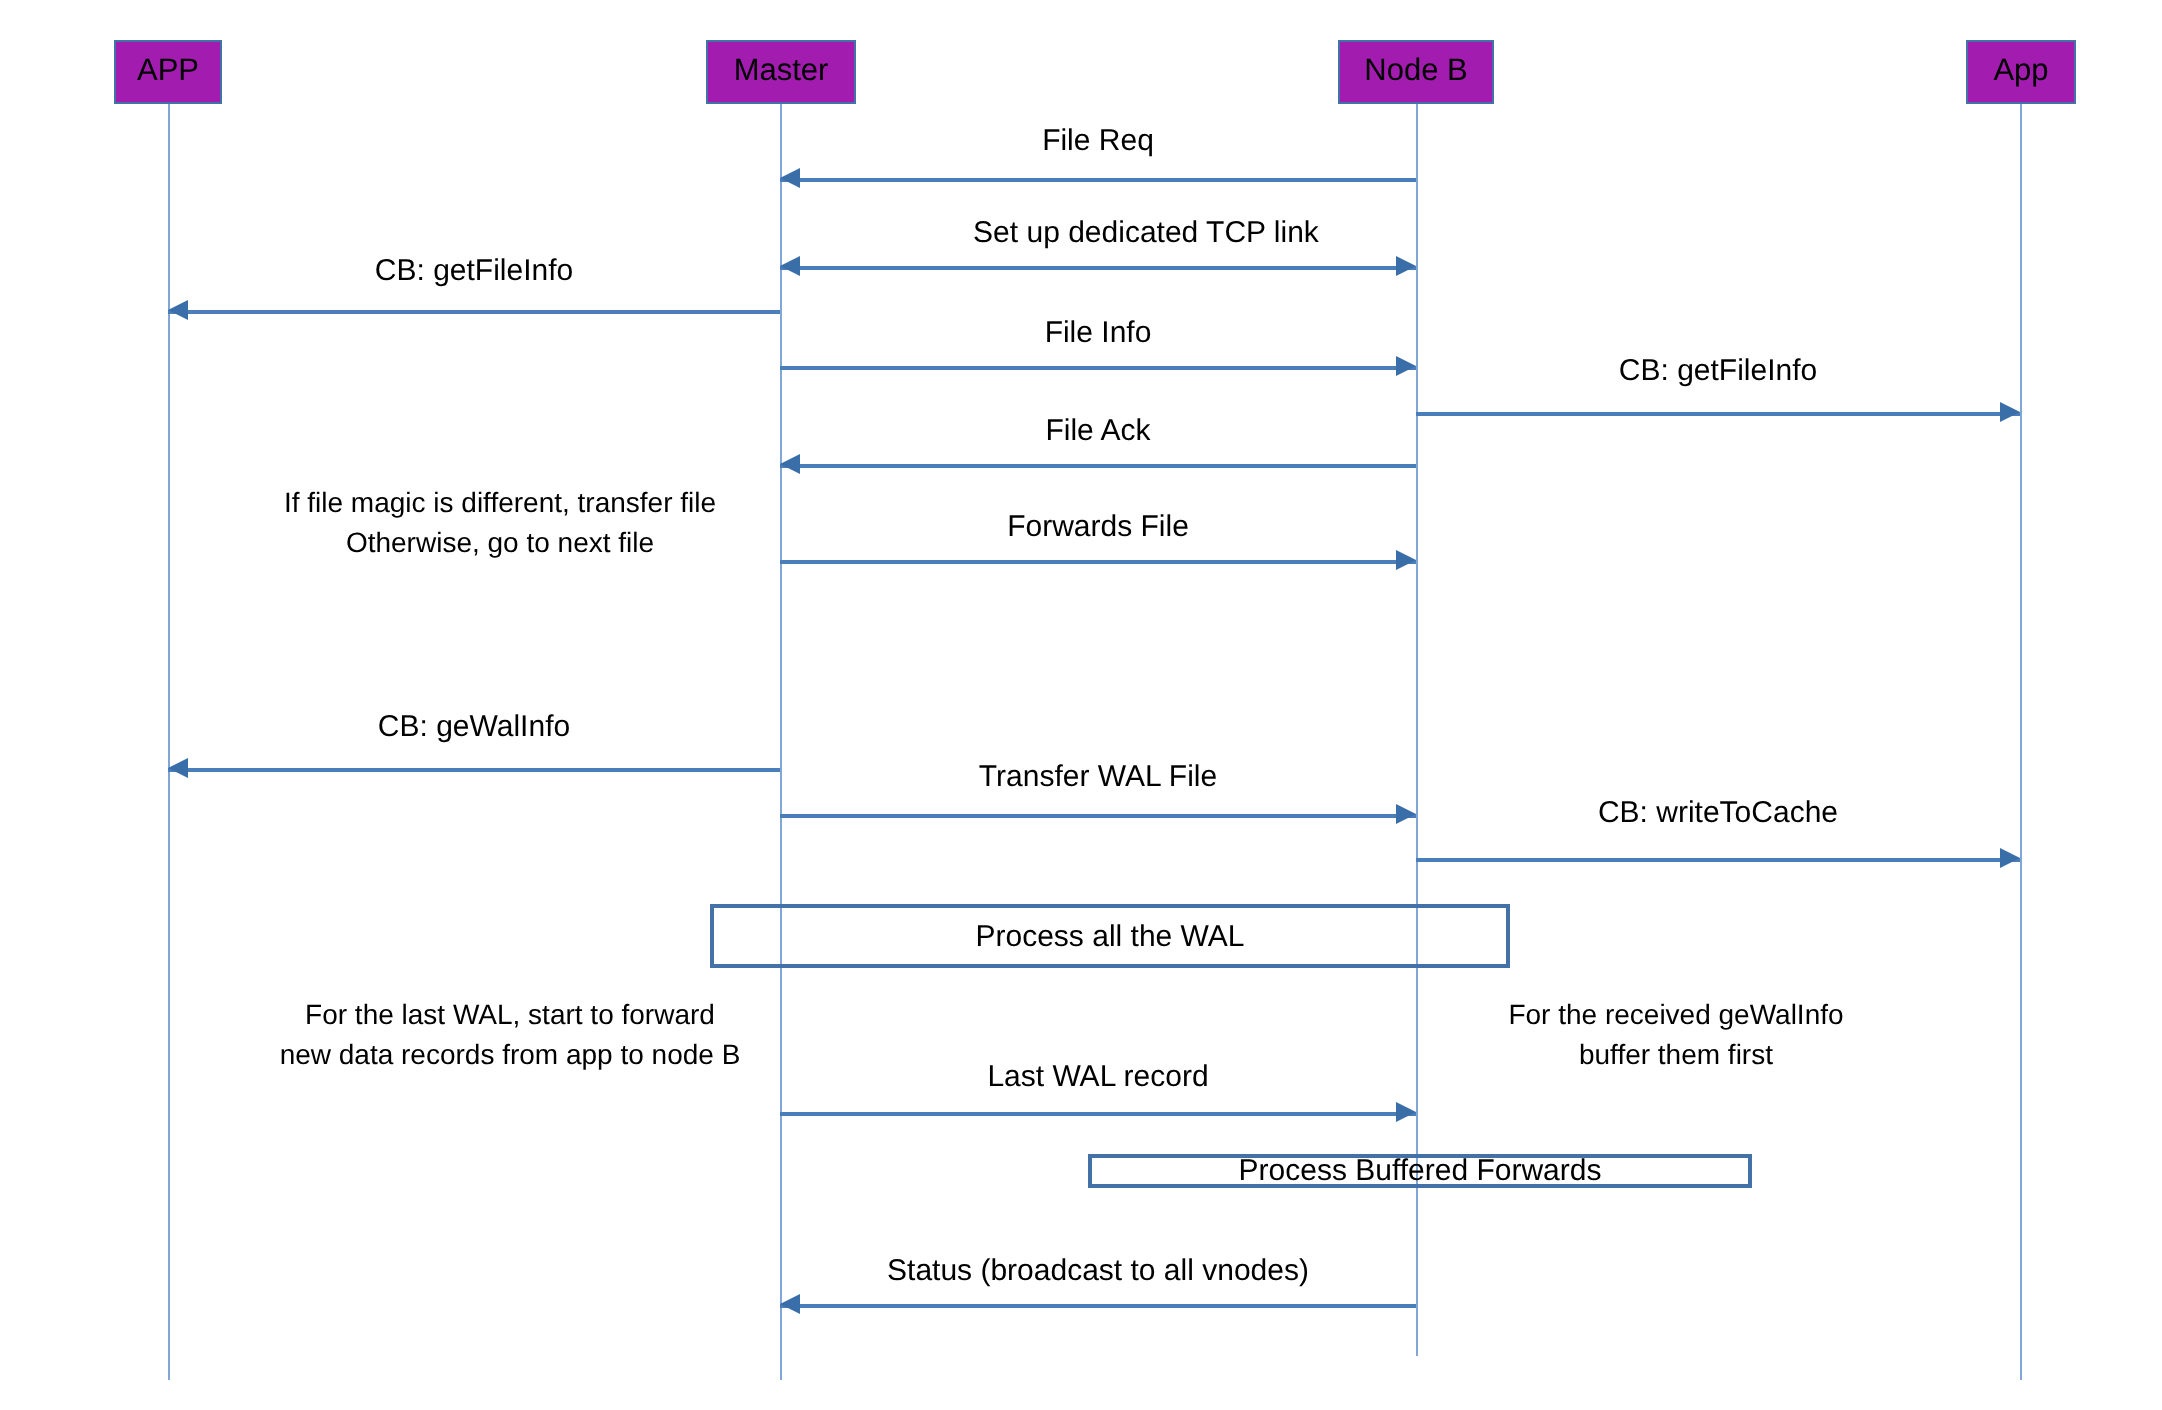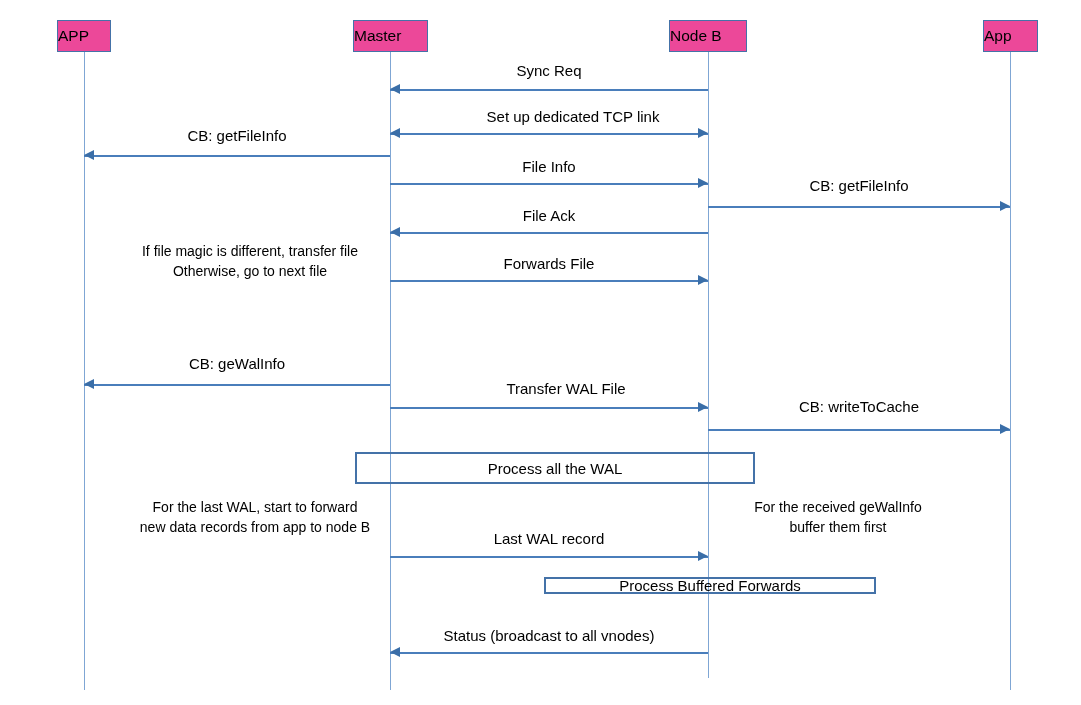--- a/index.html
+++ b/index.html
@@ -15,23 +15,24 @@
     position: relative;
     width: 1081px;
     height: 705px;
     background: #ffffff;
     overflow: hidden;
   }
   .lifeline-box {
     position: absolute;
     box-sizing: border-box;
     border: 1.5px solid #4472a8;
-    background: #ec4899;
+    background: #a21caf;
     display: flex;
     align-items: center;
+    justify-content: center;
     font-size: 15.5px;
     color: #000000;
     z-index: 5;
   }
   .lifeline-line {
     position: absolute;
     width: 1.5px;
     background: #7fa6d4;
     z-index: 1;
   }
@@ -103,21 +104,21 @@
   <div class="lifeline-box" style="left:353px;top:20px;width:75px;height:32px;">
     <span>Master</span>
   </div>
   <div class="lifeline-box" style="left:669px;top:20px;width:78px;height:32px;">
     <span>Node B</span>
   </div>
   <div class="lifeline-box" style="left:983px;top:20px;width:55px;height:32px;">
     <span>App</span>
   </div>
 
-  <div class="msg-label" style="left:390px;top:62px;width:318px;">Sync Req</div>
+  <div class="msg-label" style="left:390px;top:62px;width:318px;">File Req</div>
   <div class="msg-line" style="left:390px;top:89px;width:318px;"></div>
   <div class="arrow-head left" style="left:390px;top:84px;"></div>
 
   <div class="msg-label" style="left:390px;top:108px;width:318px;padding-left:24px;">Set up dedicated TCP link</div>
   <div class="msg-line" style="left:390px;top:133px;width:318px;"></div>
   <div class="arrow-head left" style="left:390px;top:128px;"></div>
   <div class="arrow-head right" style="left:698px;top:128px;"></div>
 
   <div class="msg-label" style="left:84px;top:127px;width:306px;">CB: getFileInfo</div>
   <div class="msg-line" style="left:84px;top:155px;width:306px;"></div>
@@ -137,21 +138,21 @@
 
   <div class="msg-label" style="left:390px;top:255px;width:318px;">Forwards File</div>
   <div class="msg-line" style="left:390px;top:280px;width:318px;"></div>
   <div class="arrow-head right" style="left:698px;top:275px;"></div>
 
 
   <div class="msg-label" style="left:84px;top:355px;width:306px;">CB: geWalInfo</div>
   <div class="msg-line" style="left:84px;top:384px;width:306px;"></div>
   <div class="arrow-head left" style="left:84px;top:379px;"></div>
 
-  <div class="msg-label" style="left:407px;top:380px;width:318px;">Transfer WAL File</div>
+  <div class="msg-label" style="left:390px;top:380px;width:318px;">Transfer WAL File</div>
   <div class="msg-line" style="left:390px;top:407px;width:318px;"></div>
   <div class="arrow-head right" style="left:698px;top:402px;"></div>
 
   <div class="msg-label" style="left:708px;top:398px;width:302px;">CB: writeToCache</div>
   <div class="msg-line" style="left:708px;top:429px;width:302px;"></div>
   <div class="arrow-head right" style="left:1000px;top:424px;"></div>
 
   <div class="note-box" style="left:355px;top:452px;width:400px;height:32px;">
     <span>Process all the WAL</span>
   </div>

